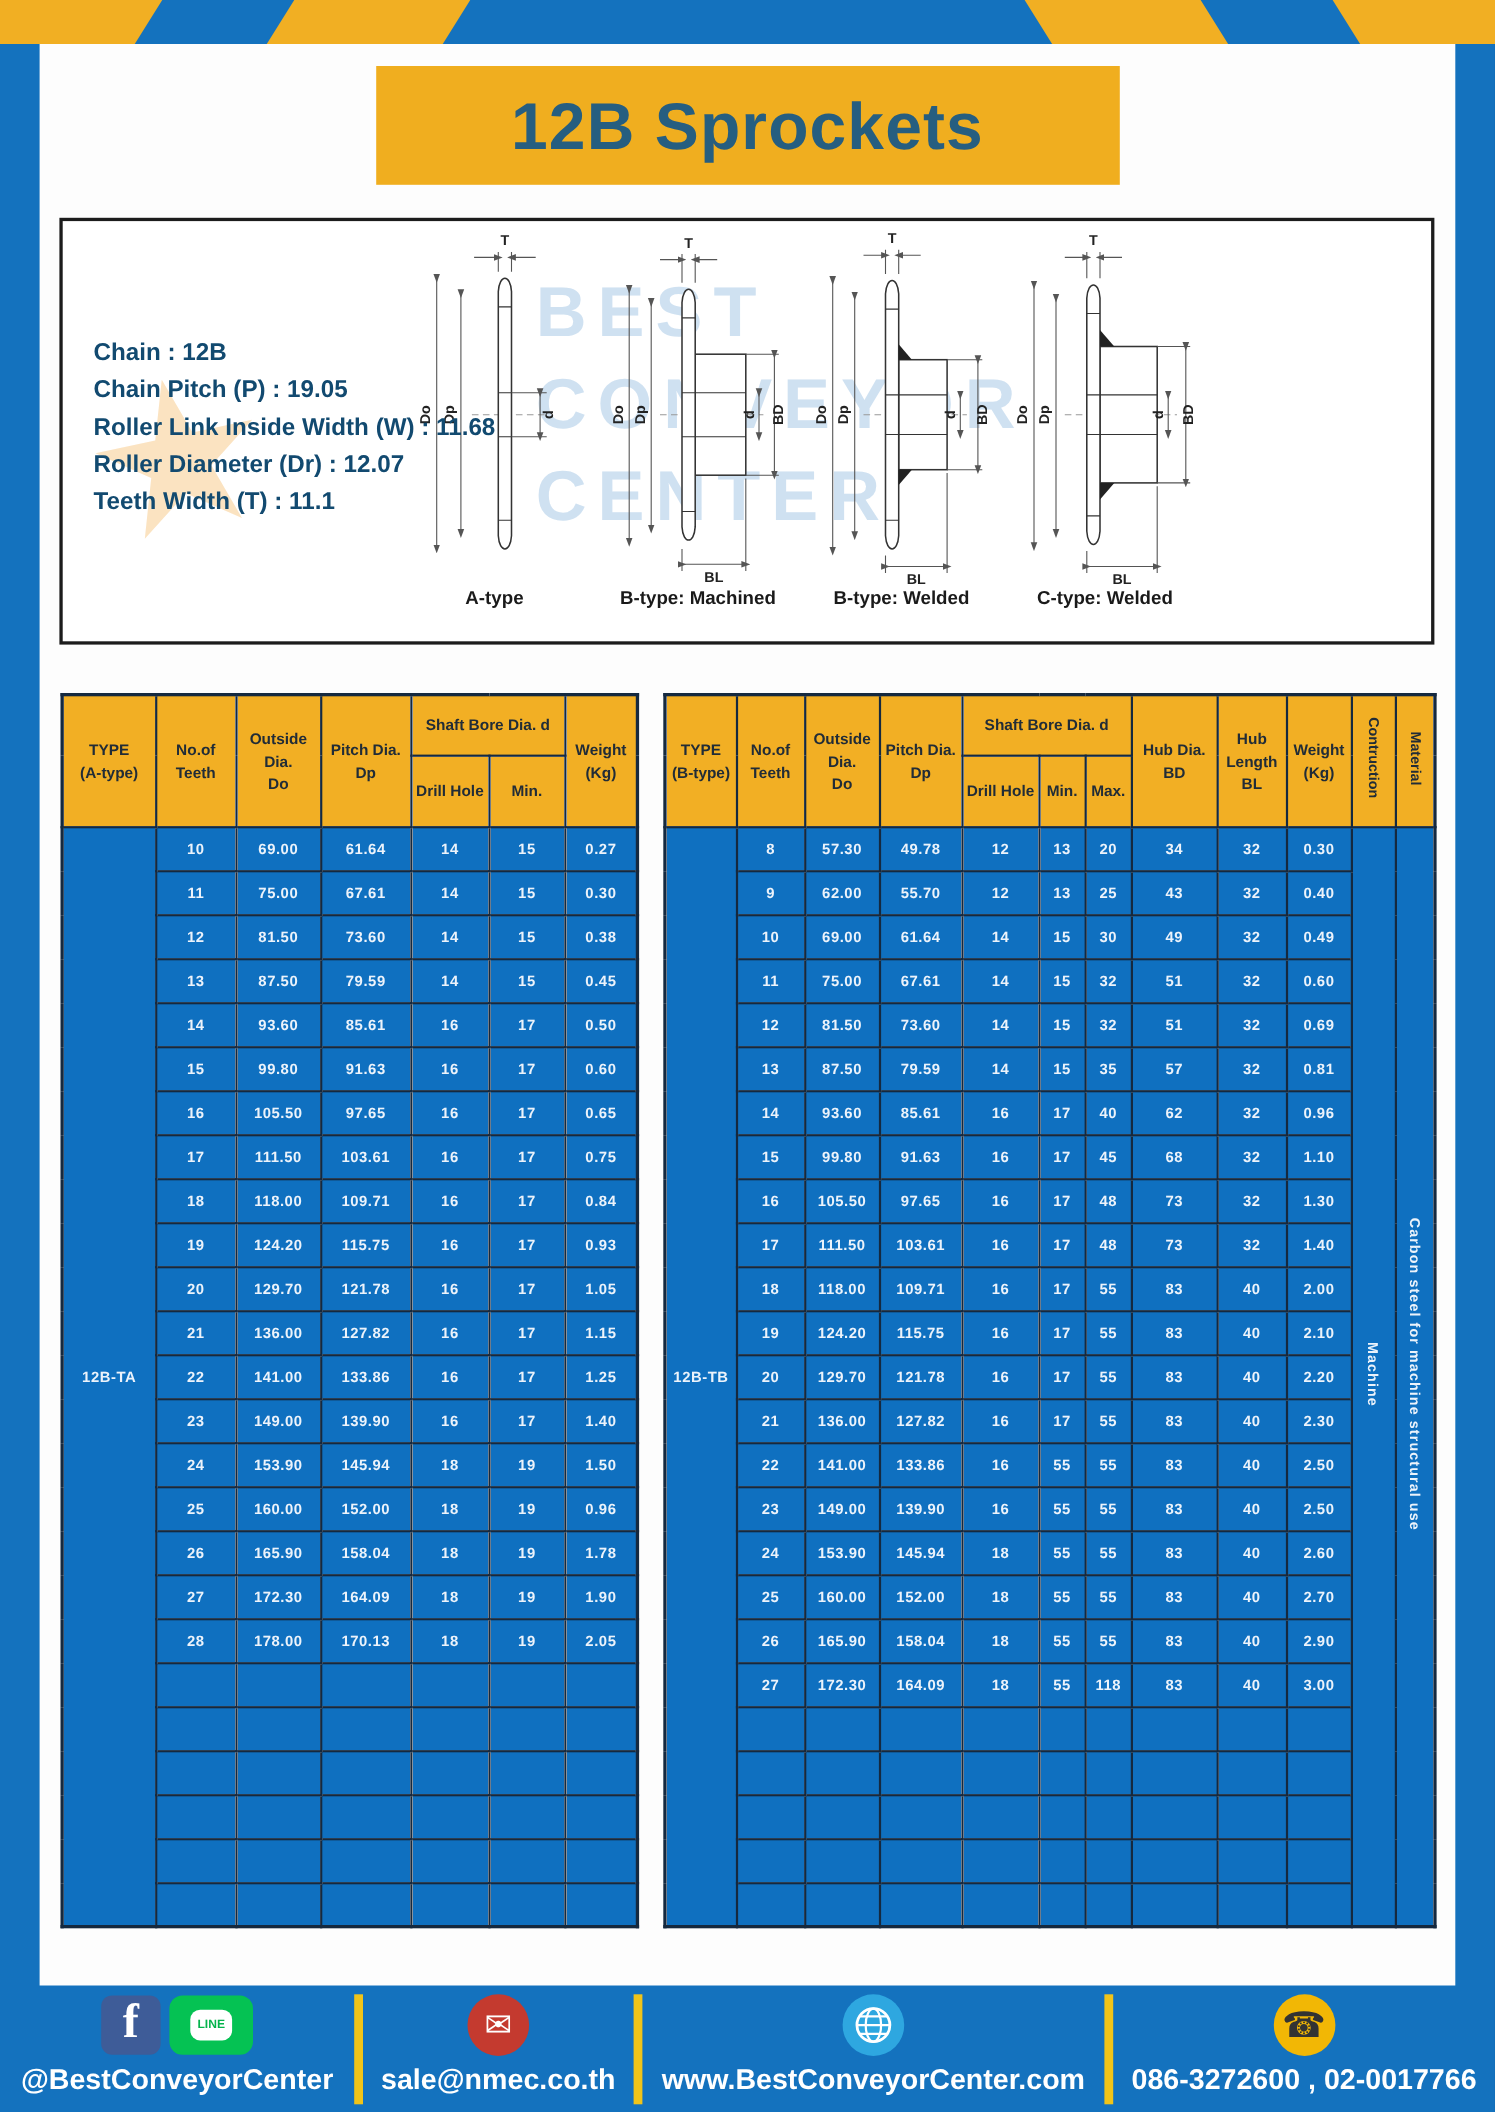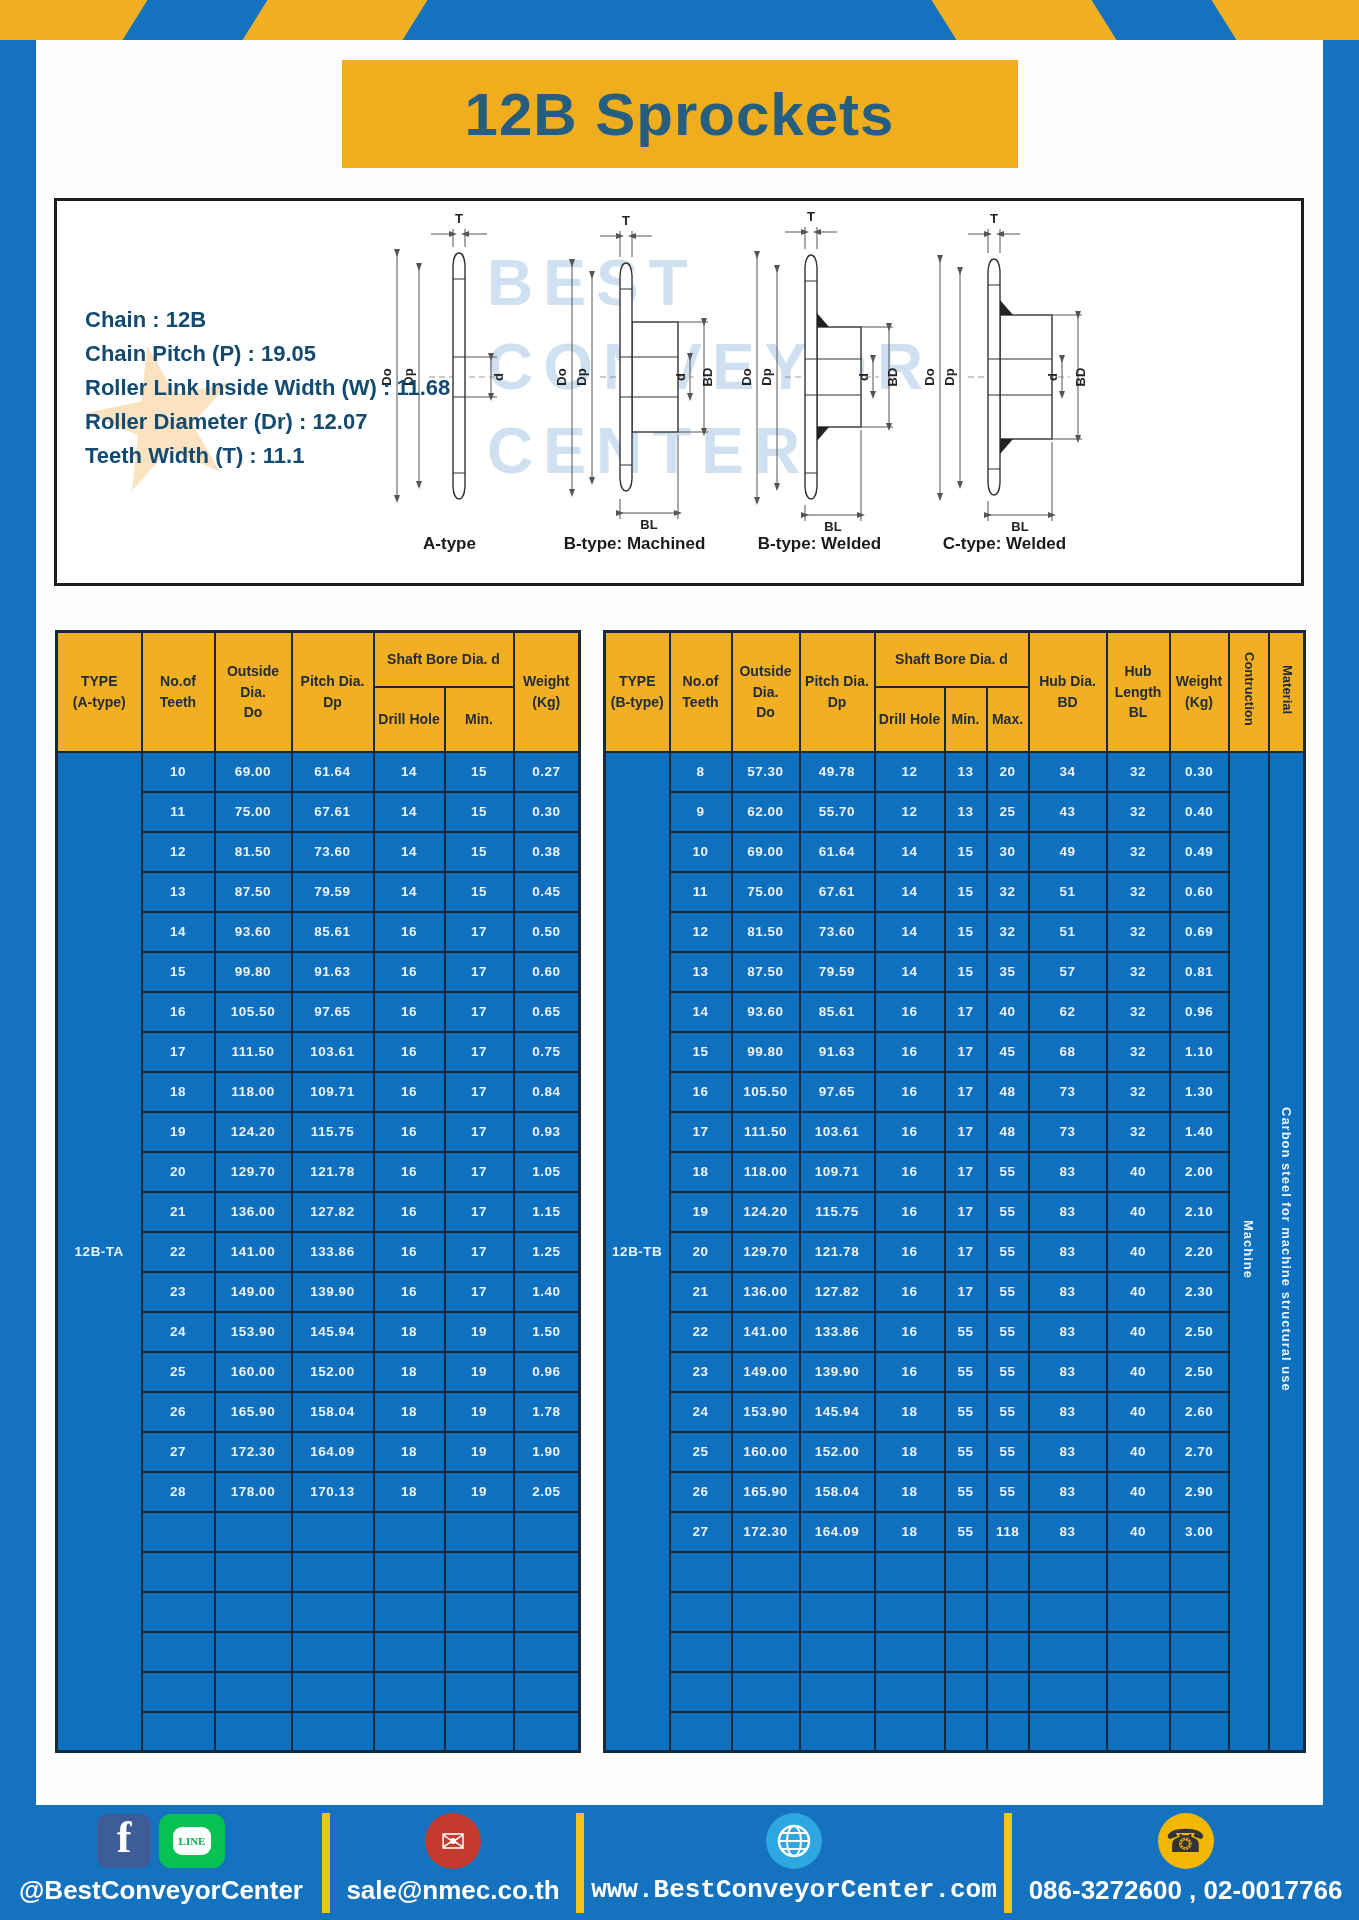--- a/index.html
+++ b/index.html
@@ -52,22 +52,22 @@
   .vtext{writing-mode:vertical-rl;display:inline-block;font-size:13px;letter-spacing:1px;}
   
   .footer{position:absolute;left:0;top:1805px;width:1359px;height:115px;display:flex;align-items:stretch;}
   .fsec{display:flex;flex-direction:column;align-items:center;padding-top:7px;}
   .fsec .ftext{color:#fff;font-weight:700;font-size:26px;margin-top:5px;white-space:nowrap;}
   .fdiv{width:8px;background:#F0C419;height:100px;align-self:center;}
   .icons{display:flex;gap:8px;height:58px;align-items:center;}
   .fb{width:54px;height:54px;background:#3E5C98;border-radius:10px;color:#fff;
       font-family:"Liberation Serif",serif;font-weight:700;font-size:44px;line-height:60px;
       display:flex;align-items:flex-end;justify-content:center;overflow:hidden;}
-  .lineic{width:66px;height:54px;background:#05C253;border-radius:12px;display:flex;
-          align-items:center;justify-content:center;font-family:Liberation Serif, serif;}
+  .lineic{width:76px;height:54px;background:#05C253;border-radius:12px;display:flex;
+          align-items:center;justify-content:center;}
   .lineic .bub{background:#fff;border-radius:9px;padding:8px 6px;color:#05B34C;font-weight:800;font-size:11px;}
   .circ{width:56px;height:56px;border-radius:50%;display:flex;align-items:center;justify-content:center;}
   .mailc{background:#C43A2F;color:#fff;font-size:30px;}
   .globec{background:#2EA7E0;}
   .phonec{background:#F2B705;color:#333;font-size:32px;}
 </style>
 </head>
 <body>
 
 <div class="page">
@@ -837,21 +837,21 @@
       <div class="ftext">@BestConveyorCenter</div>
     </div>
     <div class="fdiv"></div>
     <div class="fsec" style="flex:0 0 246px;">
       <div class="icons">
         <div class="circ mailc">✉</div>
       </div>
       <div class="ftext">sale@nmec.co.th</div>
     </div>
     <div class="fdiv"></div>
-    <div class="fsec" style="flex:0 0 420px;font-family:Liberation Mono, monospace;">
+    <div class="fsec" style="flex:0 0 420px;">
       <div class="icons">
         <div class="circ globec">
           <svg width="36" height="36" viewBox="0 0 36 36">
             <circle cx="18" cy="18" r="15" fill="none" stroke="#fff" stroke-width="2.5"></circle>
             <ellipse cx="18" cy="18" rx="7" ry="15" fill="none" stroke="#fff" stroke-width="2"></ellipse>
             <line x1="3" y1="18" x2="33" y2="18" stroke="#fff" stroke-width="2"></line>
             <line x1="5" y1="10" x2="31" y2="10" stroke="#fff" stroke-width="2"></line>
             <line x1="5" y1="26" x2="31" y2="26" stroke="#fff" stroke-width="2"></line>
           </svg>
         </div>

